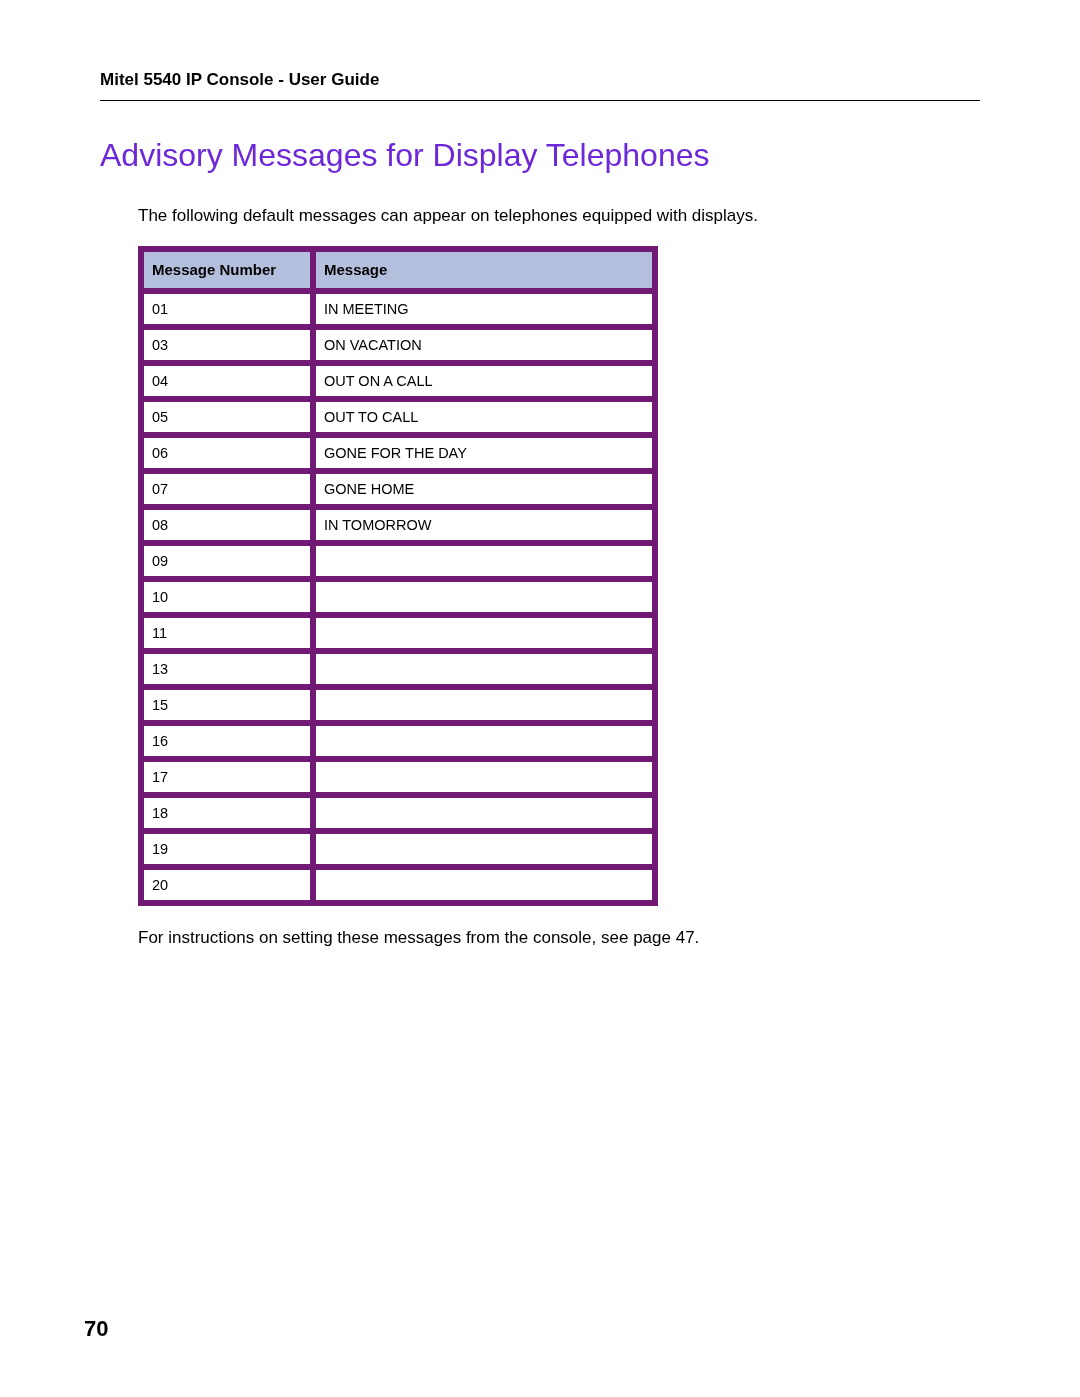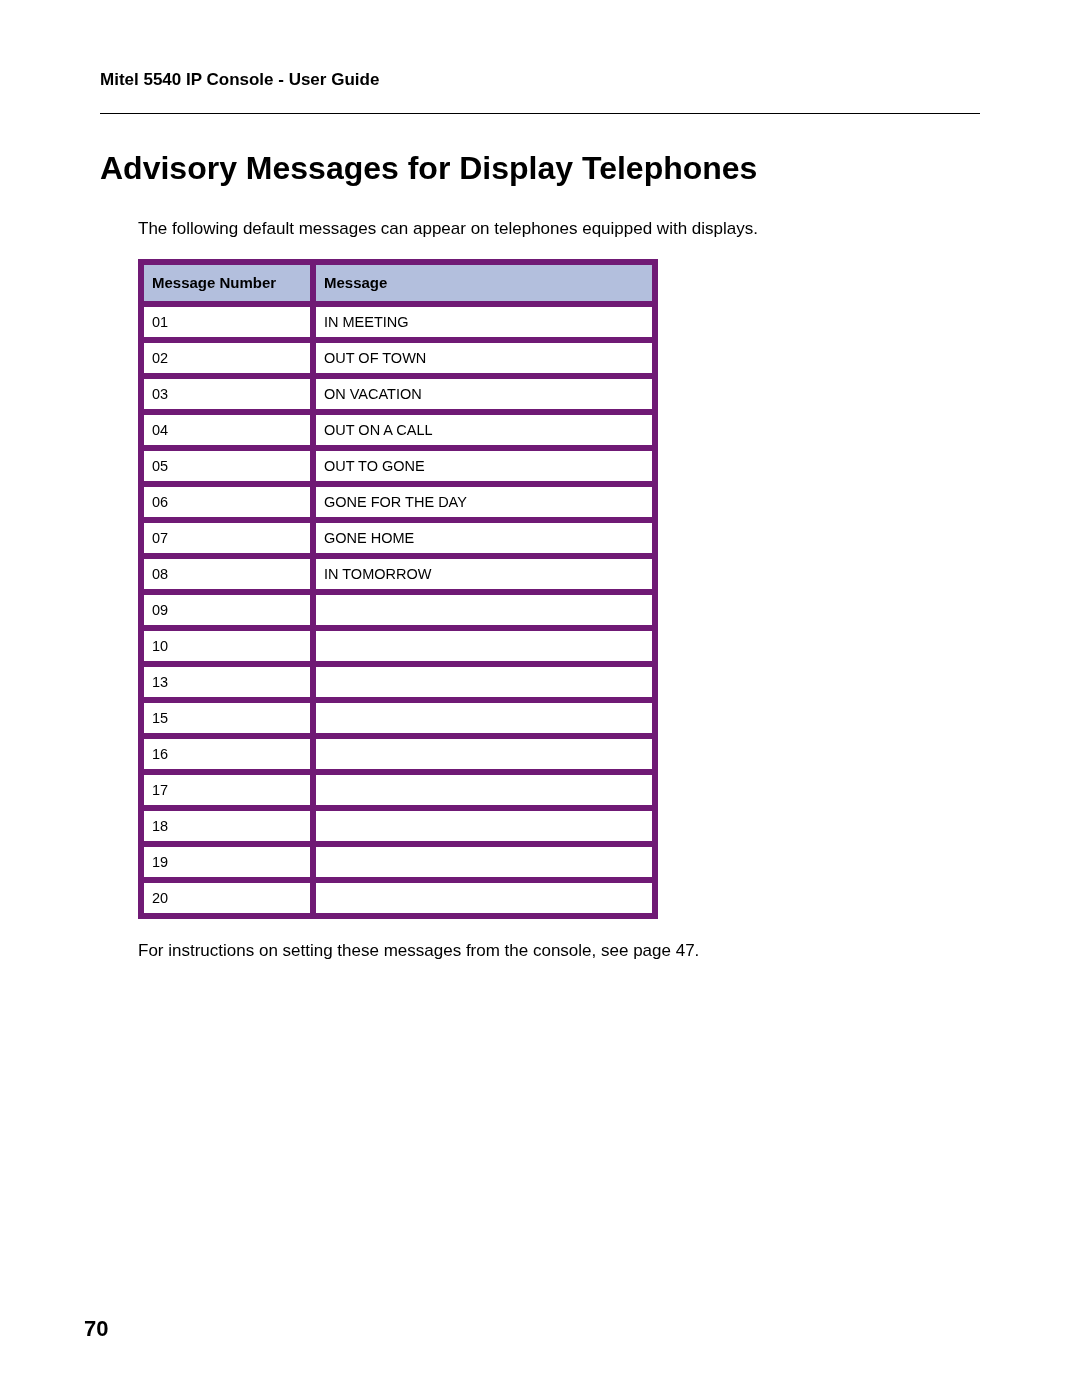--- a/index.html
+++ b/index.html
@@ -15,28 +15,28 @@
   }
   .page {
     padding: 70px 100px 0 100px;
     box-sizing: border-box;
     height: 100%;
     position: relative;
   }
   .running-header {
     font-weight: bold;
     font-size: 17px;
-    padding-bottom: 23px;
+    padding-bottom: 10px;
     border-bottom: 1px solid #000;
     margin-bottom: 36px;
   }
   .title {
-    color: #000000;
+    color: #6d28d9;
     font-size: 32px;
-    font-weight: bold;
+    font-weight: normal;
     margin: 0 0 30px 0;
   }
   .content {
     padding-left: 38px;
     font-size: 17px;
     line-height: 1.4;
   }
   .content p {
     margin: 0 0 18px 0;
   }
@@ -90,53 +90,53 @@
           <th class="col-num">Message Number</th>
           <th>Message</th>
         </tr>
       </thead>
       <tbody>
         <tr>
             <td class="col-num">01</td>
             <td>IN MEETING</td>
           </tr>
         <tr>
-            <td class="col-num">02</td>
-            <td>OUT OF TOWN</td>
-          </tr>
-        <tr>
             <td class="col-num">03</td>
             <td>ON VACATION</td>
           </tr>
         <tr>
             <td class="col-num">04</td>
             <td>OUT ON A CALL</td>
           </tr>
         <tr>
             <td class="col-num">05</td>
-            <td>OUT TO GONE</td>
+            <td>OUT TO CALL</td>
           </tr>
         <tr>
             <td class="col-num">06</td>
             <td>GONE FOR THE DAY</td>
           </tr>
         <tr>
             <td class="col-num">07</td>
             <td>GONE HOME</td>
           </tr>
         <tr>
             <td class="col-num">08</td>
             <td>IN TOMORROW</td>
           </tr>
         <tr>
             <td class="col-num">09</td>
             <td></td>
           </tr>
         <tr>
             <td class="col-num">10</td>
+            <td></td>
+          </tr>
+        <tr>
+            <td class="col-num">11</td>
             <td></td>
           </tr>
         <tr>
             <td class="col-num">13</td>
             <td></td>
           </tr>
         <tr>
             <td class="col-num">15</td>
             <td></td>
           </tr>

